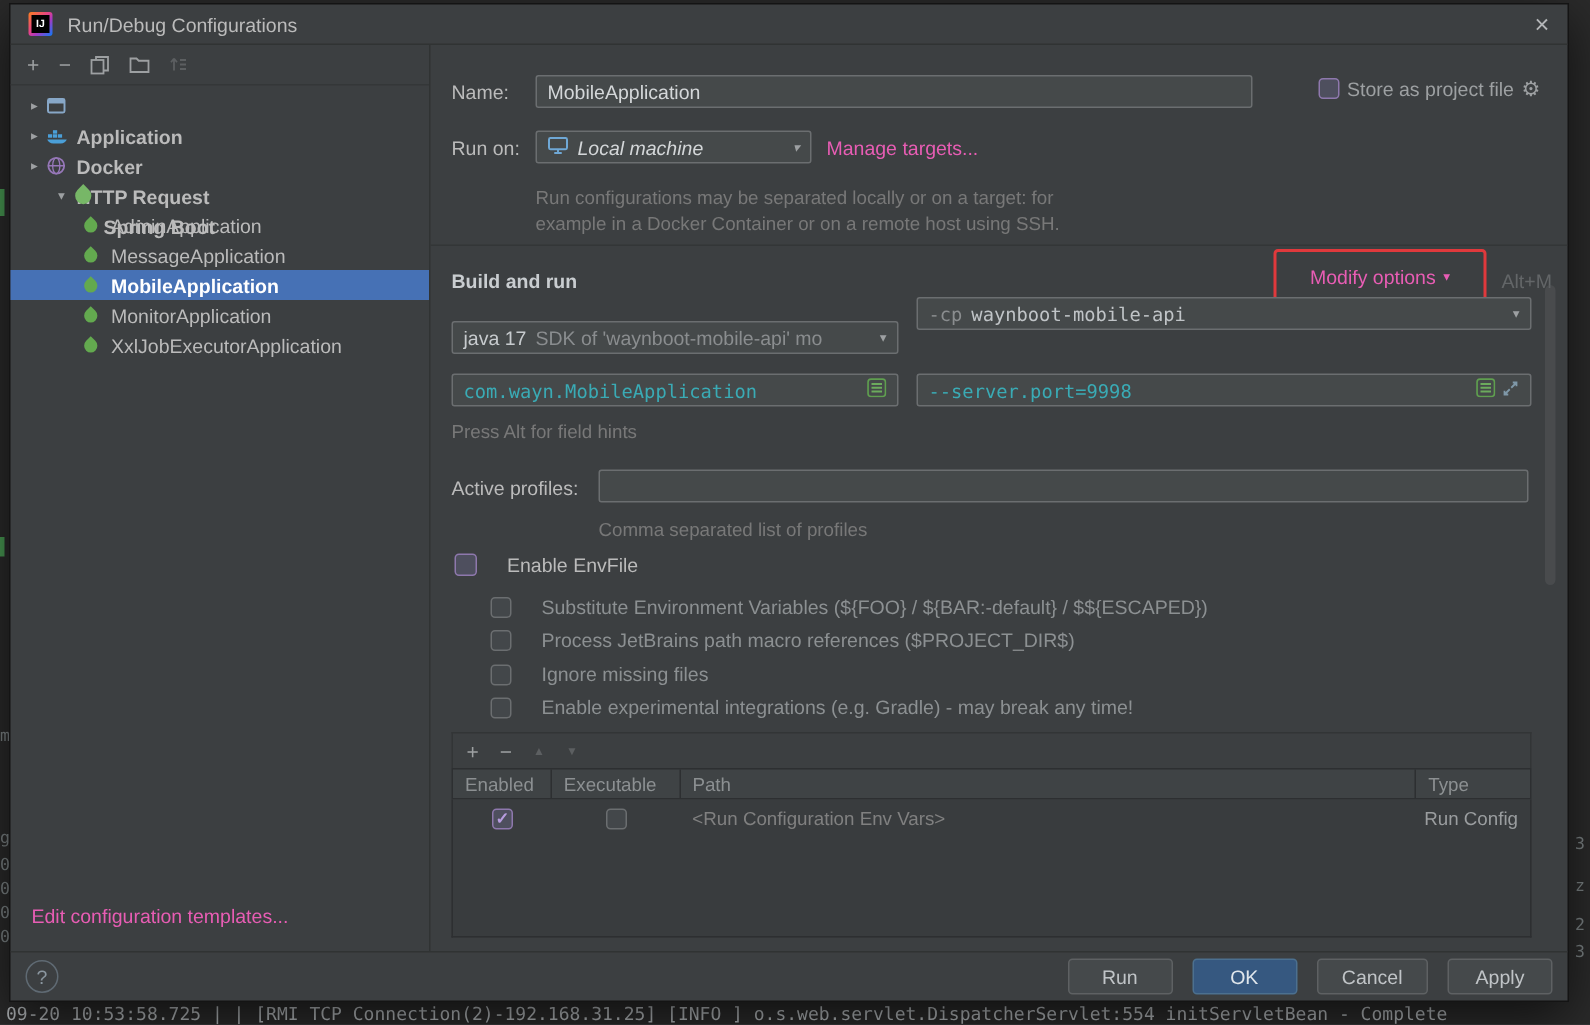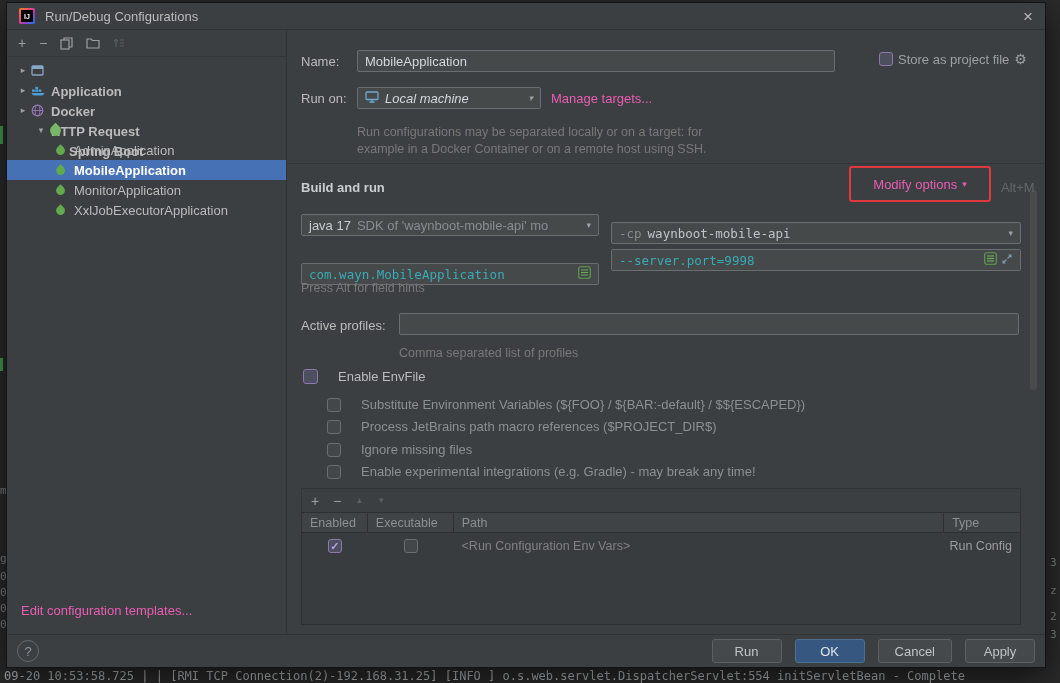--- a/index.html
+++ b/index.html
@@ -111,22 +111,22 @@
   .modify-box {
     position:absolute; left:562px; top:136px; width:142px; height:36px;
     border:2px solid var(--annotation,#e0393c); border-radius:3px;
     display:flex; align-items:center; justify-content:center; gap:5px; cursor:pointer;
   }
   .modify-box .mo { color:var(--link,#e85db4); }
   .modify-box .arrow { color:var(--link,#e85db4); font-size:9px; }
   .shortcut { position:absolute; left:714px; top:150px; color:#636668; }
 
   .f-jdk { left:14px; top:184px; width:298px; }
-  .f-cp  { left:324px; top:192px; width:410px; }
-  .f-main { left:14px; top:233px; width:298px; }
+  .f-cp  { left:324px; top:168px; width:410px; }
+  .f-main { left:14px; top:219px; width:298px; }
   .f-args { left:324px; top:219px; width:410px; }
   .f-profiles { left:112px; top:283px; width:620px; }
 
   .cbrow { position:absolute; display:flex; align-items:center; gap:20px; cursor:pointer; }
   .cb { width:14px; height:14px; border-radius:3px; flex:0 0 auto; position:relative; }
   .cb.purple { border:1px solid #8e78ad; background:#4e4f5e; }
   .cb.plain  { border:1px solid #6b6e70; background:#43474a; }
   .cb .mark {
     position:absolute; inset:0; font-style:normal; color:#b79cdf;
     font-size:11px; line-height:13px; text-align:center; font-weight:bold;
@@ -276,20 +276,26 @@
               <span class="leaf"></span>
             </span>
           <span class="tlabel">Spring Boot</span>
         </div>
         <div class="trow child">
           <span class="ticon">
               <span class="leaf small"></span>
             </span>
           <span class="tlabel">AdminApplication</span>
         </div>
+        <div class="trow child">
+          <span class="ticon">
+              <span class="leaf small"></span>
+            </span>
+          <span class="tlabel">MessageApplication</span>
+        </div>
         <div class="trow child sel">
           <span class="ticon">
               <span class="leaf small"></span>
             </span>
           <span class="tlabel">MobileApplication</span>
         </div>
         <div class="trow child">
           <span class="ticon">
               <span class="leaf small"></span>
             </span>

